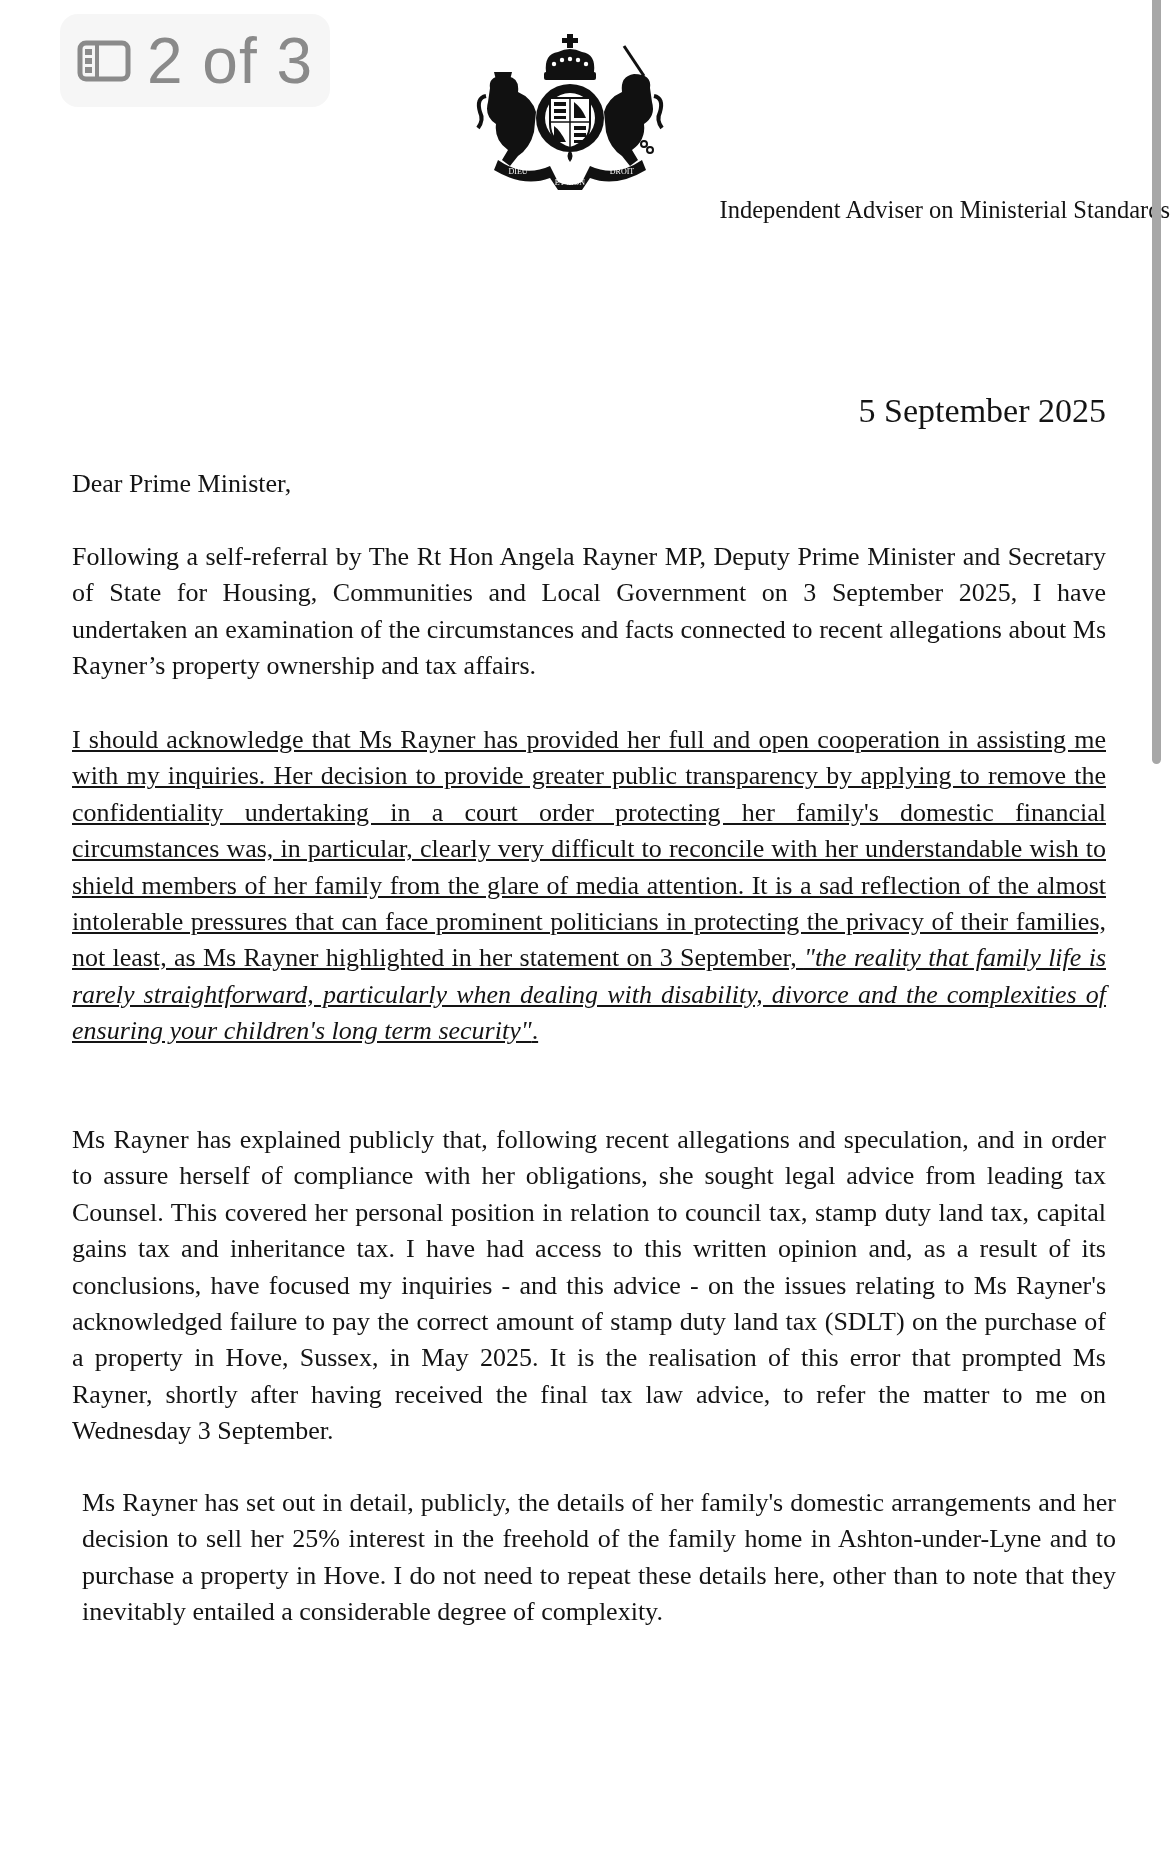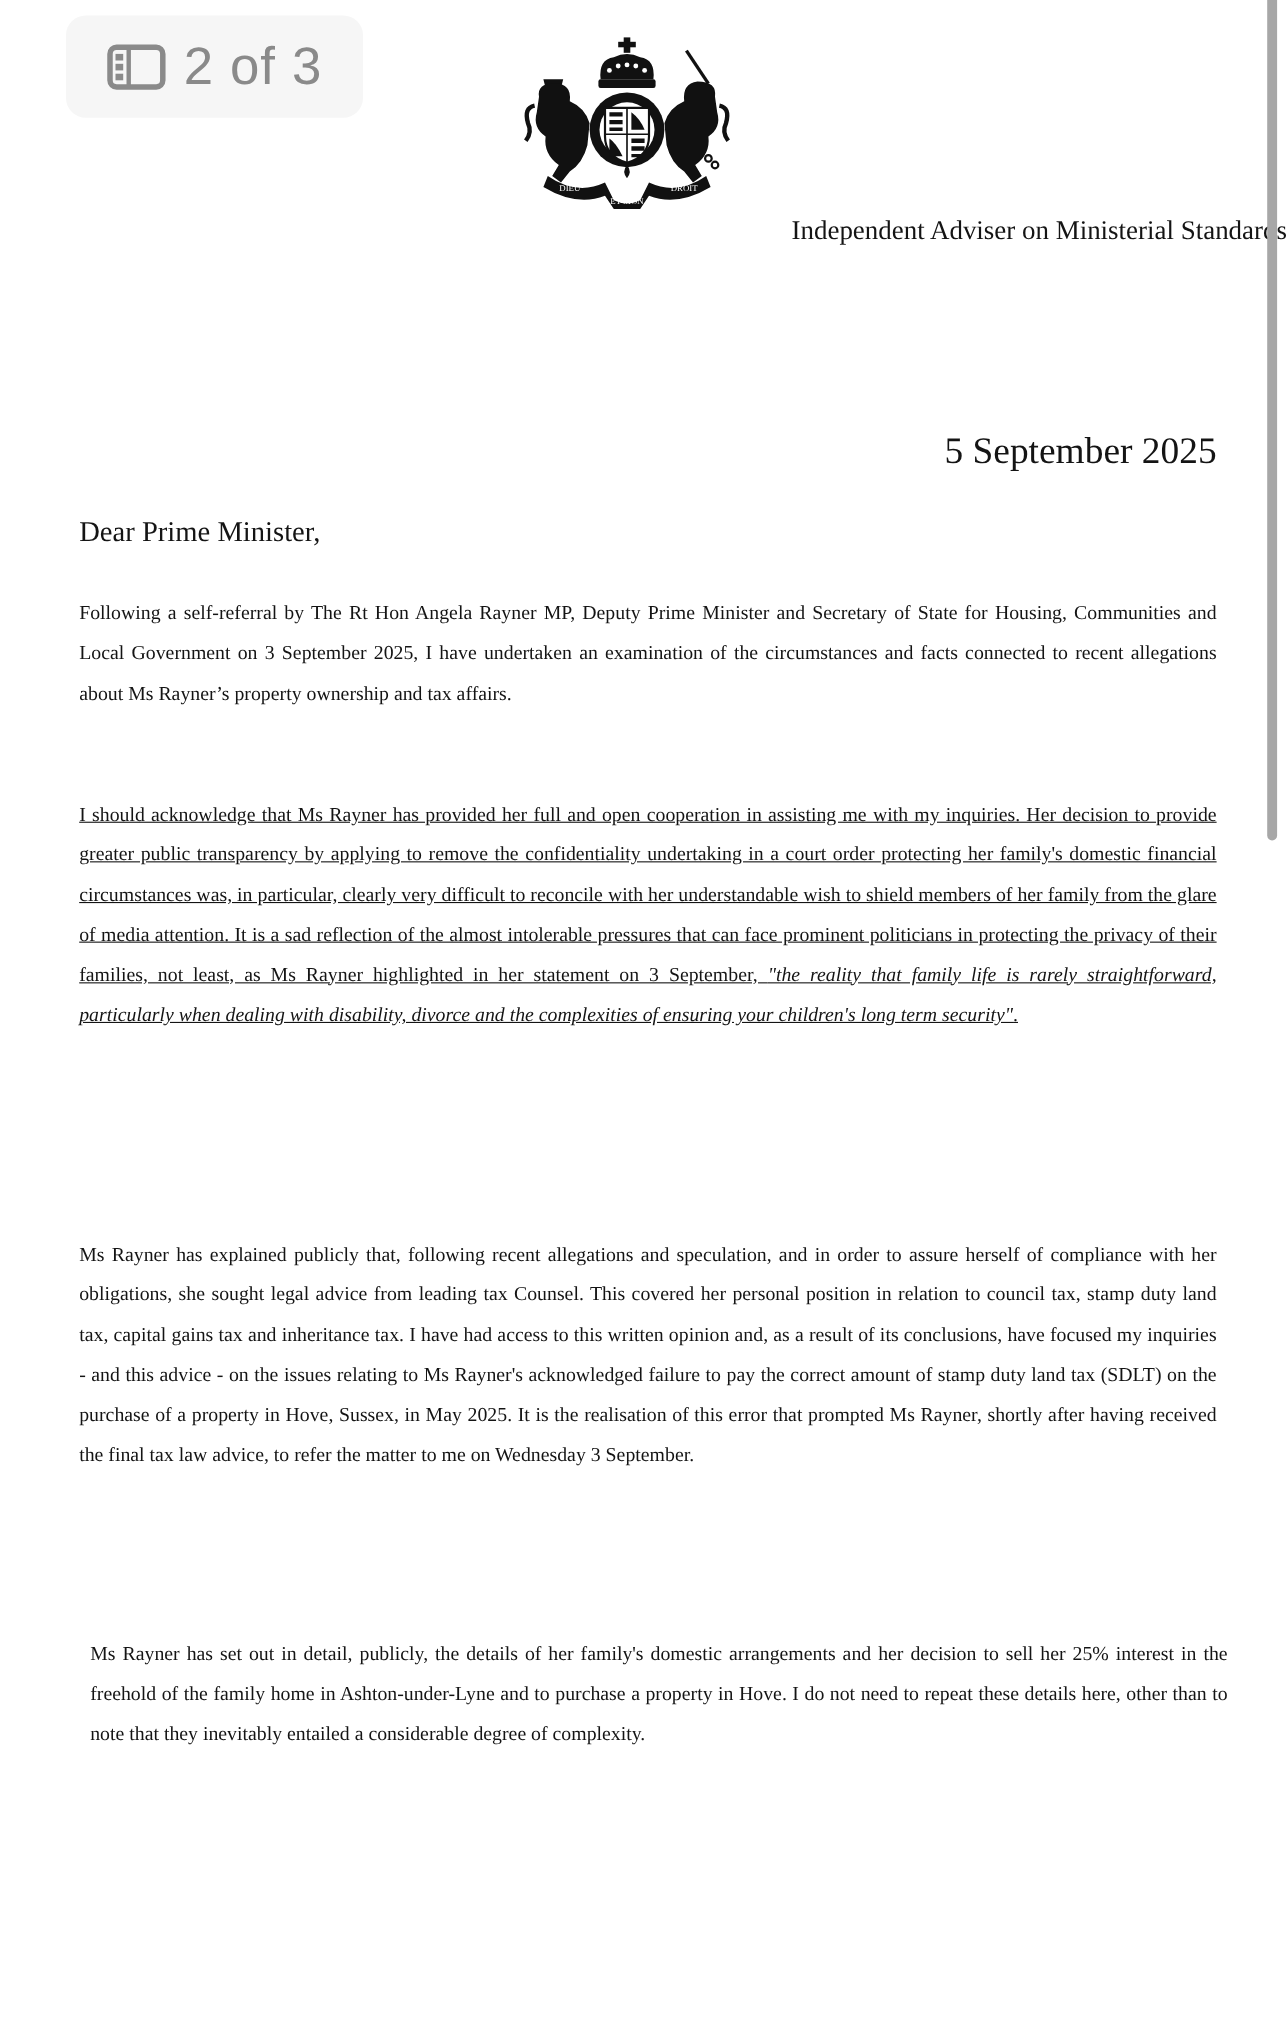--- a/index.html
+++ b/index.html
@@ -29,21 +29,21 @@
     gap: 16px;
     cursor: pointer;
   }
   .page-indicator .pi-icon {
     width: 54px;
     height: 42px;
     display: block;
   }
   .page-indicator .pi-text {
     font-family: "Liberation Sans", "DejaVu Sans", sans-serif;
-    font-size: 48px;
+    font-size: 64px;
     color: #8a8a8a;
     letter-spacing: 1px;
     line-height: 1;
   }
   .crest {
     position: absolute;
     left: 474px;
     top: 32px;
     width: 192px;
     height: 158px;
@@ -69,21 +69,21 @@
     position: absolute;
     left: 72px;
     top: 466px;
     font-size: 26px;
     line-height: 36px;
   }
   .body-text {
     position: absolute;
     left: 72px;
     width: 1034px;
-    font-size: 18px;
+    font-size: 26px;
     line-height: 36.4px;
     text-align: justify;
     margin: 0;
   }
   .p1 { top: 539px; }
   .p2 { top: 722px; text-decoration: underline; }
   .p3 { top: 1122px; }
   .p4 { top: 1485px; margin-left: 10px; }
   .body-text em { font-style: italic; }
   .scrollbar-thumb {

